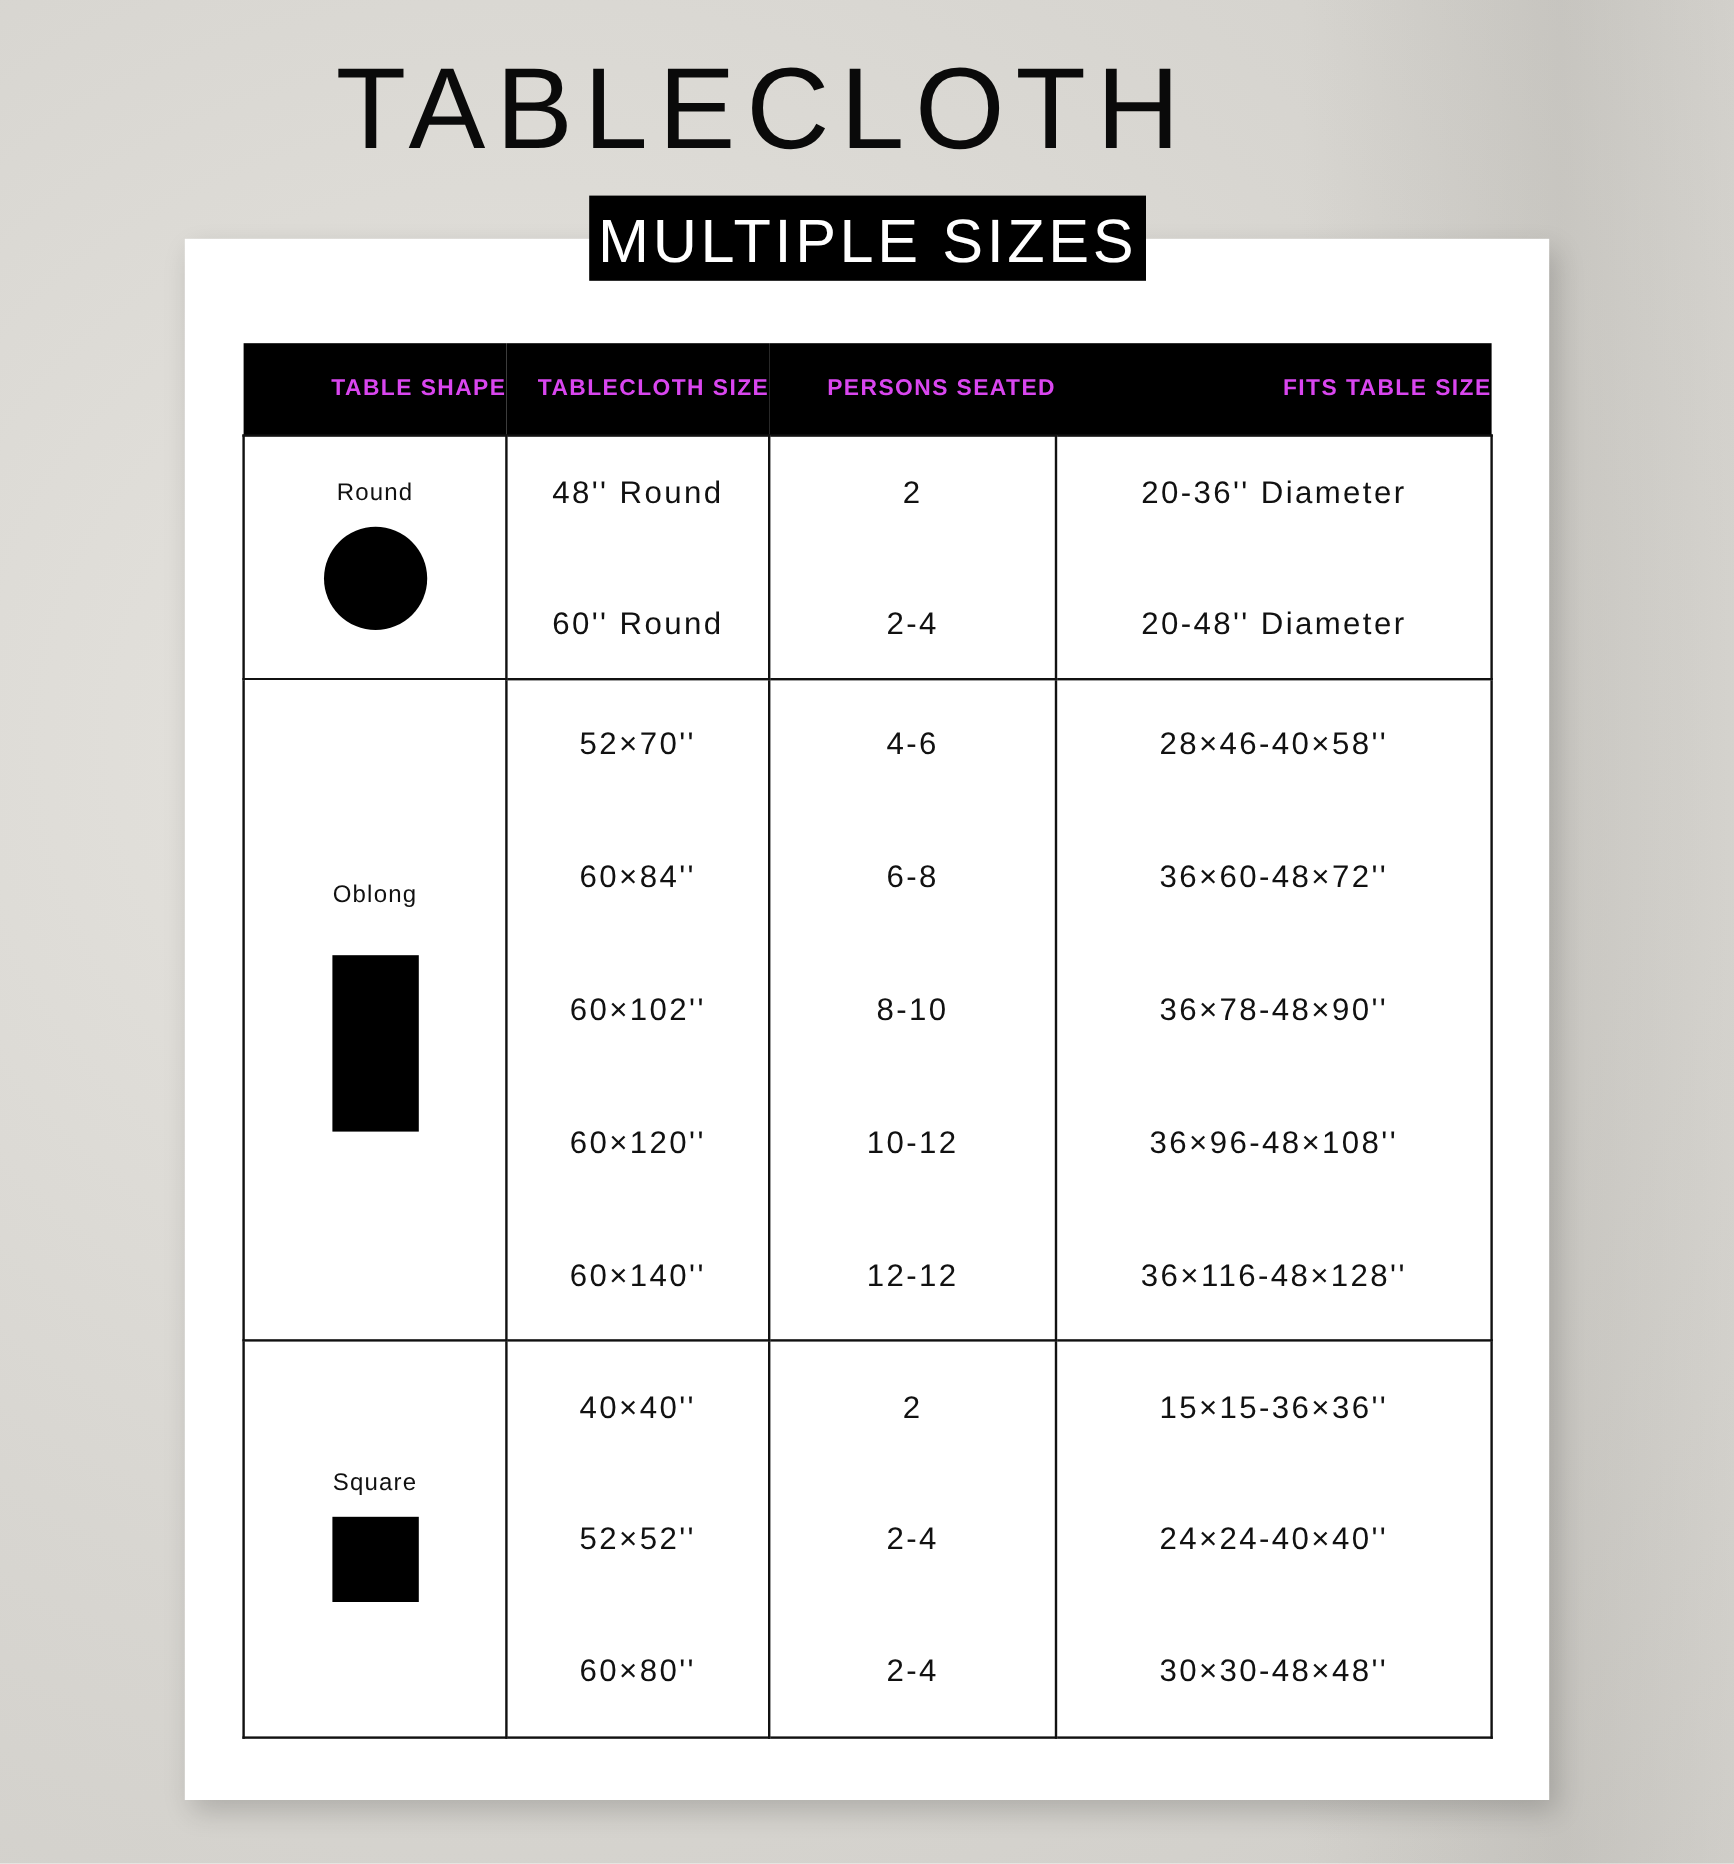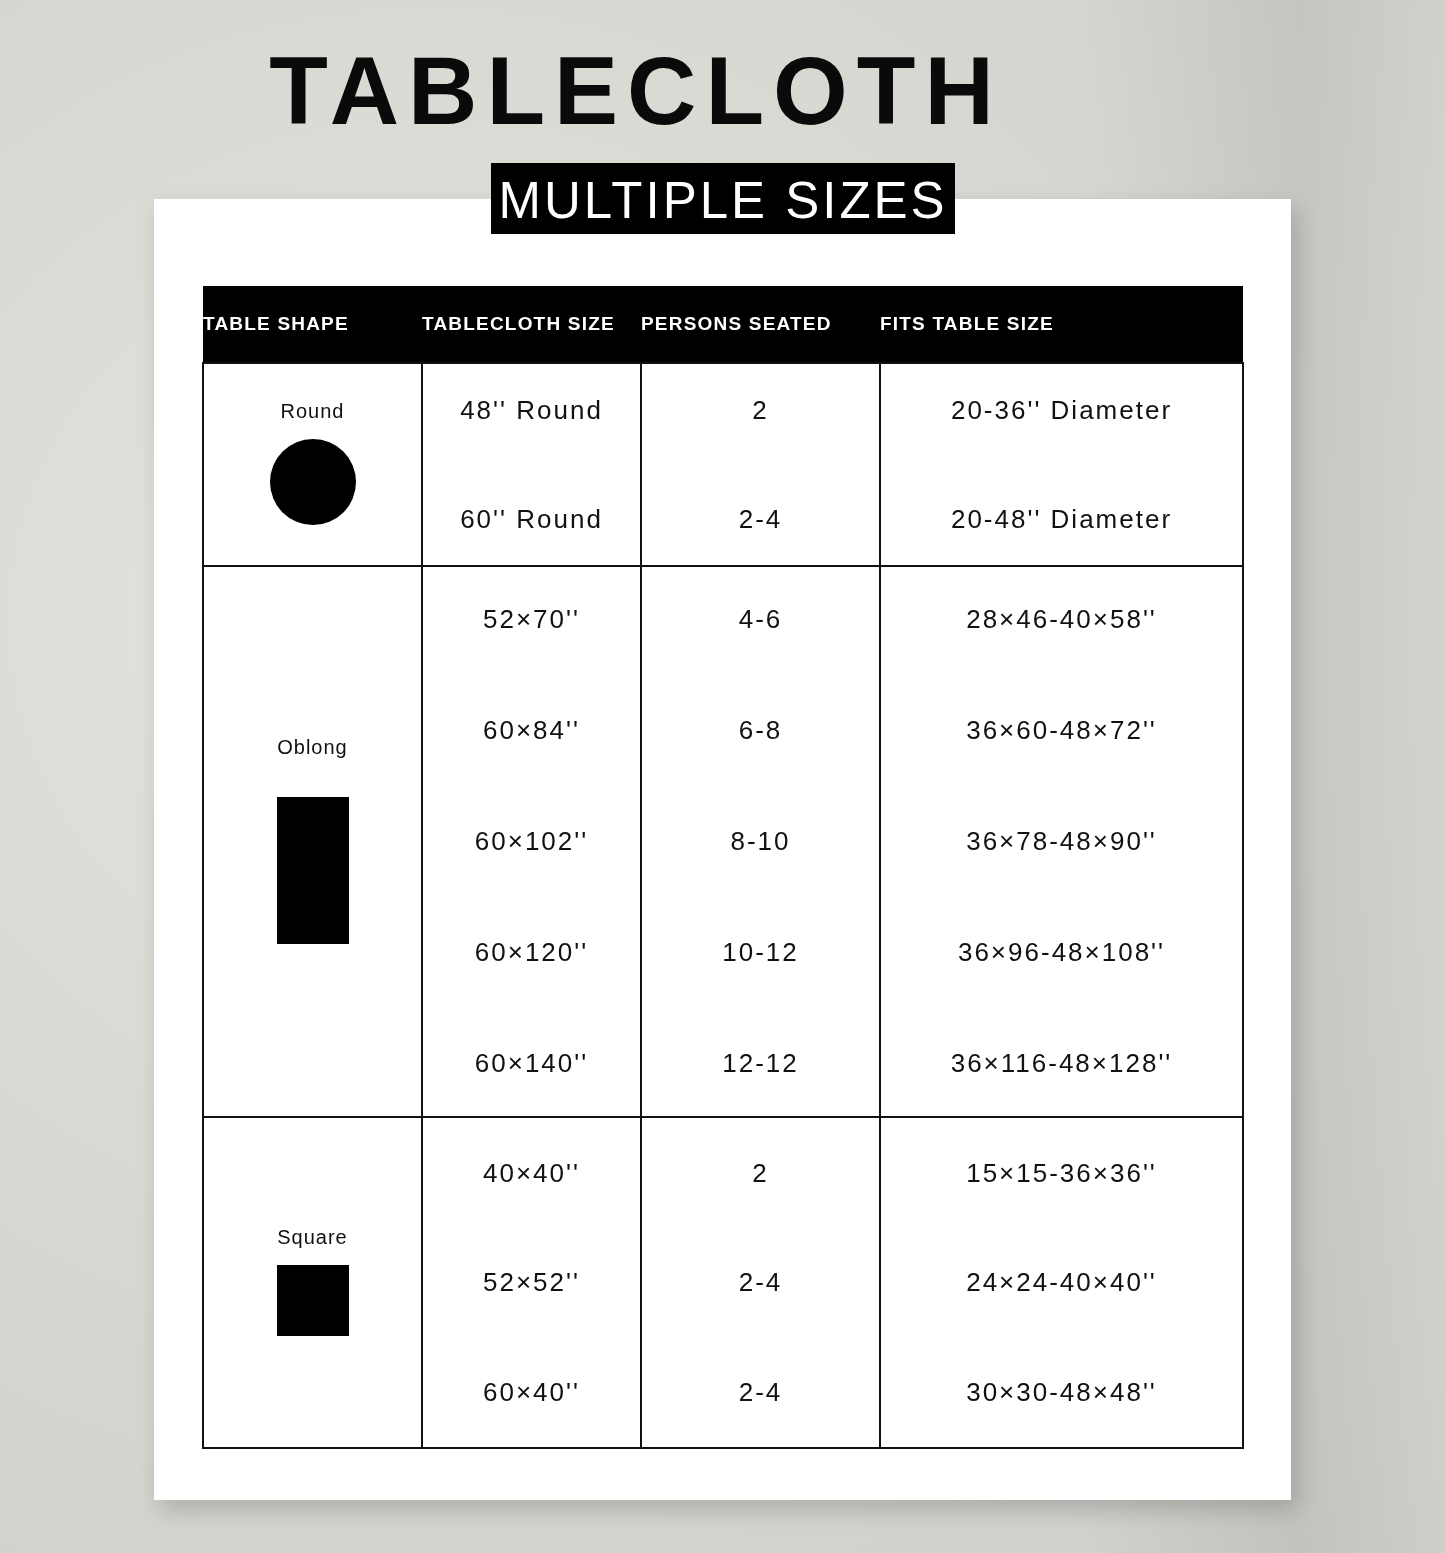--- a/index.html
+++ b/index.html
@@ -5,37 +5,37 @@
   html, body { margin: 0; padding: 0; }
   body {
     width: 1445px; height: 1553px; position: relative; overflow: hidden;
     background: radial-gradient(ellipse at 30% 40%, #e6e4df 0%, #d8d6d1 55%, #cfcdc8 100%);
     font-family: "Liberation Sans", sans-serif; color: #111;
   }
   .shade { position:absolute; right:0; top:0; width:360px; height:100%;
     background: linear-gradient(90deg, rgba(255,255,255,0) 0%, rgba(160,158,152,0.25) 60%, rgba(210,208,203,0.2) 100%); }
   .title {
     position: absolute; left: 0; width: 1272px; top: 36px; text-align: center;
-    font-size: 96px; font-weight: 700; letter-spacing: 9px; color: #0a0a0a; line-height: 110px;
+    font-size: 96px; font-weight: 400; letter-spacing: 9px; color: #0a0a0a; line-height: 110px;
   }
   .card {
     position: absolute; left: 154px; top: 199px; width: 1137px; height: 1301px; background: #fff;
     box-shadow: 6px 10px 22px rgba(0,0,0,0.18);
   }
   .badge {
     position: absolute; left: 491px; top: 163px; width: 464px; height: 71px; background: #000;
     color: #fff; font-size: 51px; letter-spacing: 3px; text-align: center; line-height: 76px; font-weight: 400;
   }
   .table-wrap {
     position: absolute; left: 202px; top: 286px; width: 1040px;
   }
   table { border-collapse: collapse; width: 1040px; table-layout: fixed; }
   th {
-    background: #000; color: #ffffff; font-size: 19px; font-weight: 700; letter-spacing: 1.2px;
-    height: 76px; padding: 0; text-align: left;
+    background: #000; color: #d946ef; font-size: 19px; font-weight: 700; letter-spacing: 1.2px;
+    height: 76px; padding: 0; text-align: right;
   }
   td { border: 2px solid #111; padding: 0; vertical-align: middle; text-align: center; background: #fff; }
   .shape-cell { position: relative; }
   .shape-label { font-size: 20px; letter-spacing: 1px; display:block; margin-bottom: 16px; }
   .circle { width: 86px; height: 86px; border-radius: 50%; background: #000; display: inline-block; }
   .rect { width: 72px; height: 147px; background: #000; display: inline-block; }
   .square { width: 72px; height: 71px; background: #000; display: inline-block; }
   .vals { display: flex; flex-direction: column; justify-content: space-between; height: 100%; }
   .val { font-size: 26px; letter-spacing: 2px; }
 </style>
@@ -126,21 +126,21 @@
 
       <tr style="height:331px">
         <td class="shape-cell">
           <span class="shape-label">Square</span>
           <span class="square"></span>
         </td>
         <td>
           <div class="vals" style="height:250px">
             <span class="val">40×40''</span>
             <span class="val">52×52''</span>
-            <span class="val">60×40''</span>
+            <span class="val">60×80''</span>
           </div>
         </td>
         <td>
           <div class="vals" style="height:250px">
             <span class="val">2</span>
             <span class="val">2-4</span>
             <span class="val">2-4</span>
           </div>
         </td>
         <td>

